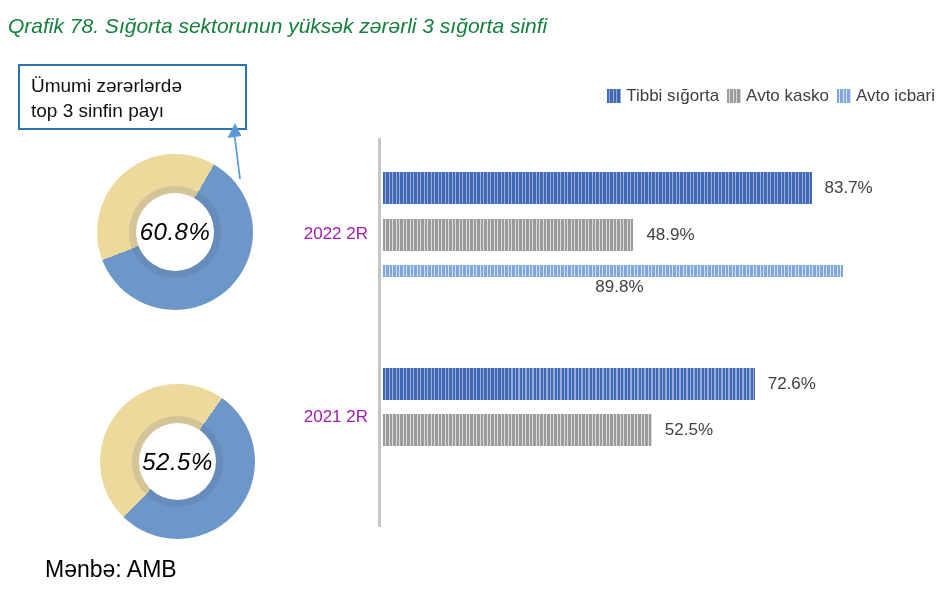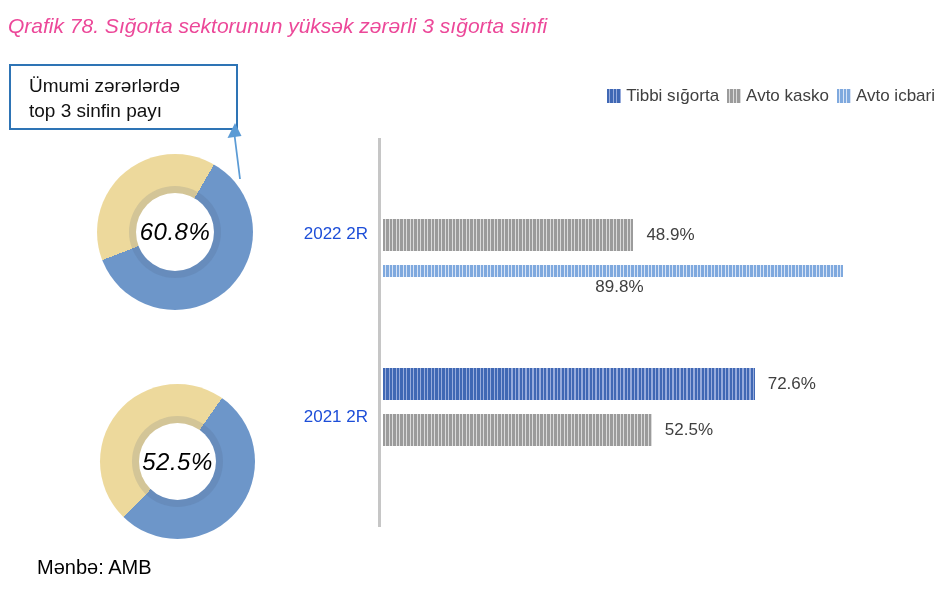--- a/index.html
+++ b/index.html
@@ -11,33 +11,33 @@
     font-family: "Liberation Sans", sans-serif;
     overflow: hidden;
   }
 
   
   .chart-title {
     position: absolute;
     left: 8px; top: 14px;
     font-size: 21px;
     font-style: italic;
-    color: #ec4899;
+    color: #15803d;
     white-space: nowrap;
   }
 
   
   .callout {
     position: absolute;
-    left: 9px; top: 64px;
+    left: 18px; top: 64px;
     width: 229px; height: 66px;
     box-sizing: border-box;
     border: 2px solid #2E74B5;
     background: #ffffff;
-    padding: 7px 18px;
+    padding: 7px 11px;
     font-size: 19px;
     line-height: 1.33;
     color: #111111;
   }
 
   .callout-arrow {
     position: absolute;
     left: 221px; top: 122px;
     width: 30px; height: 62px;
   }
@@ -87,21 +87,21 @@
     left: 378px; top: 138px;
     width: 3px; height: 389px;
     background: #C6C6C6;
   }
   .cat-label {
     position: absolute;
     left: 278px;
     width: 90px;
     text-align: right;
     font-size: 17px;
-    color: #1d4ed8;
+    color: #a21caf;
     white-space: nowrap;
   }
   #cat-2022 { top: 224px; }
   #cat-2021 { top: 400px; margin-top: 7px; }
 
   .bar-row {
     position: absolute;
     left: 383px;
     height: 32px;
     display: flex;
@@ -132,22 +132,22 @@
   #row-2022-tibbi  { top: 172px; }
   #row-2022-kasko  { top: 219px; }
   #row-2022-icbari { top: 265px; flex-direction: column; }
   #row-2021-tibbi  { top: 368px; }
   #row-2021-kasko  { top: 414px; }
   #row-2021-icbari { top: 460px; }
 
   
   .source-note {
     position: absolute;
-    left: 37px; top: 556px;
-    font-size: 20px;
+    left: 45px; top: 556px;
+    font-size: 23px;
     color: #000000;
   }
 </style>
 </head>
 <body>
 
 <div id="canvas">
 
   <div class="chart-title">Qrafik 78. Sığorta sektorunun yüksək zərərli 3 sığorta sinfi</div>
 
@@ -182,20 +182,24 @@
       <span class="legend-swatch fill-icbari"></span>
       <span class="legend-label">Avto icbari</span>
     </div>
   </div>
 
   <div class="axis-line"></div>
 
   <div class="cat-label" id="cat-2022">2022 2R</div>
   <div class="cat-label" id="cat-2021">2021 2R</div>
 
+  <div class="bar-row" id="row-2022-tibbi">
+    <div class="bar fill-tibbi" style="width: 428.5px;"></div>
+    <span class="bar-value">83.7%</span>
+  </div>
   <div class="bar-row" id="row-2022-kasko">
     <div class="bar fill-kasko" style="width: 250.4px;"></div>
     <span class="bar-value">48.9%</span>
   </div>
   <div class="bar-row" id="row-2022-icbari">
     <div class="bar fill-icbari" style="width: 459.8px;"></div>
     <span class="bar-value">89.8%</span>
   </div>
 
   <div class="bar-row" id="row-2021-tibbi">

